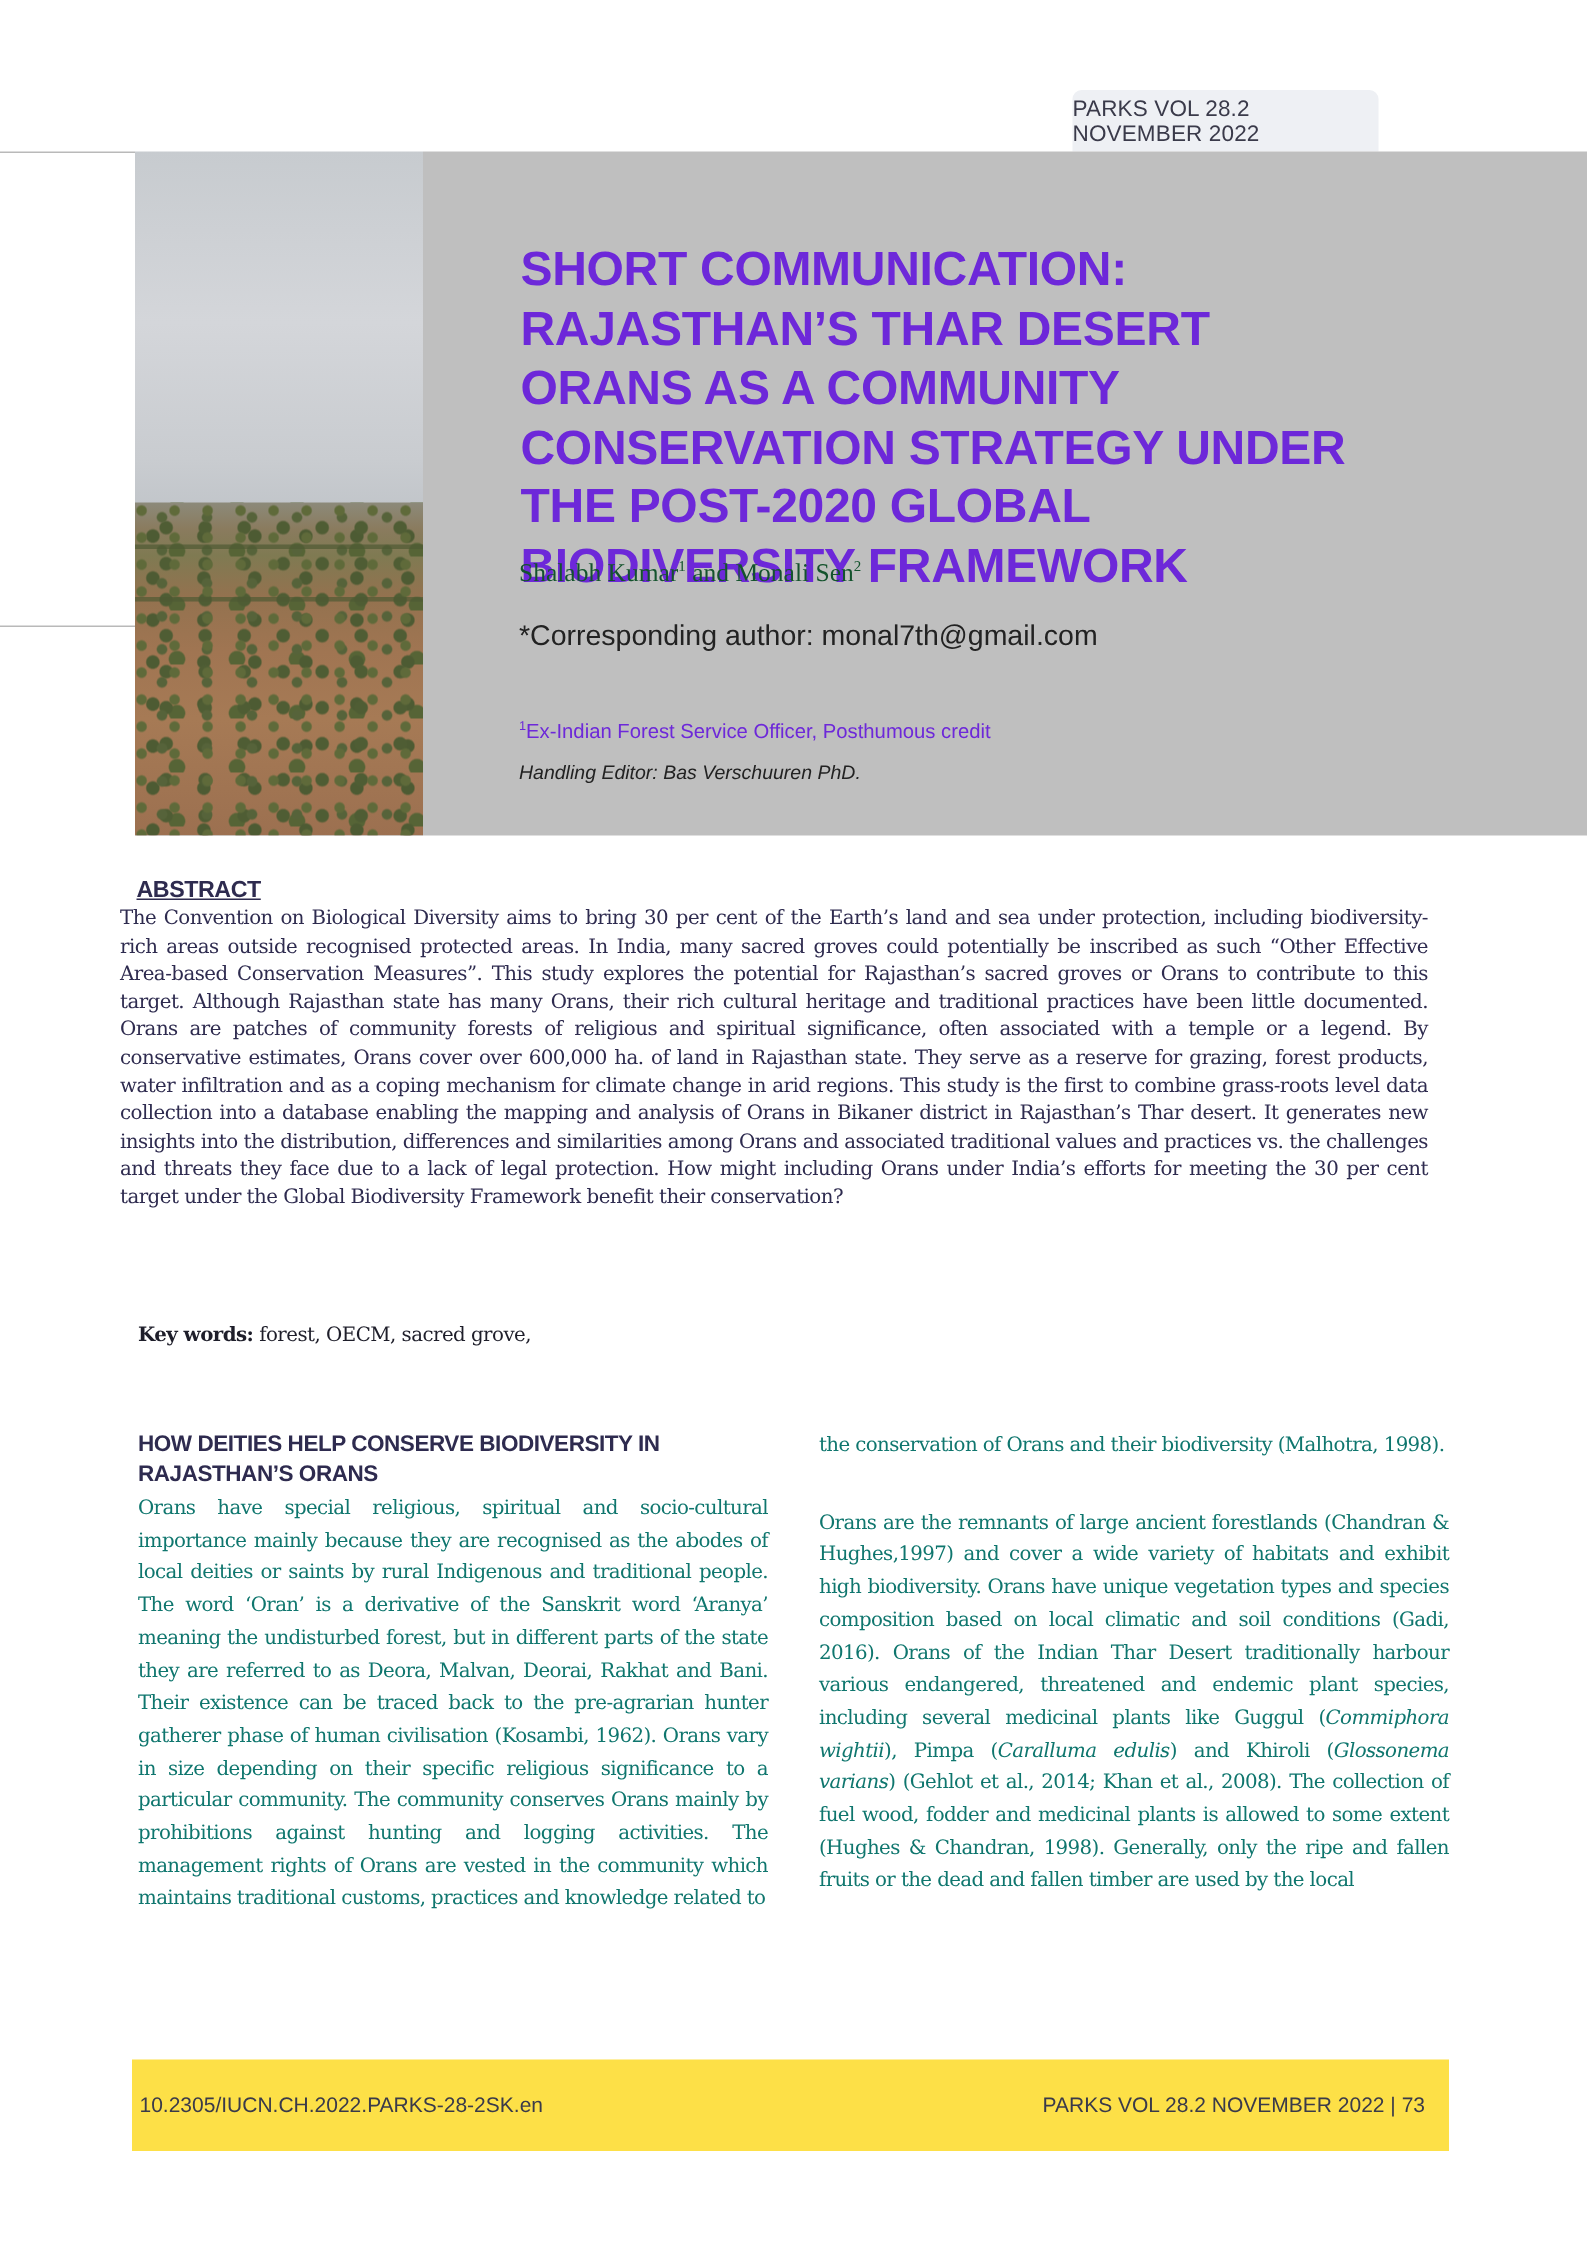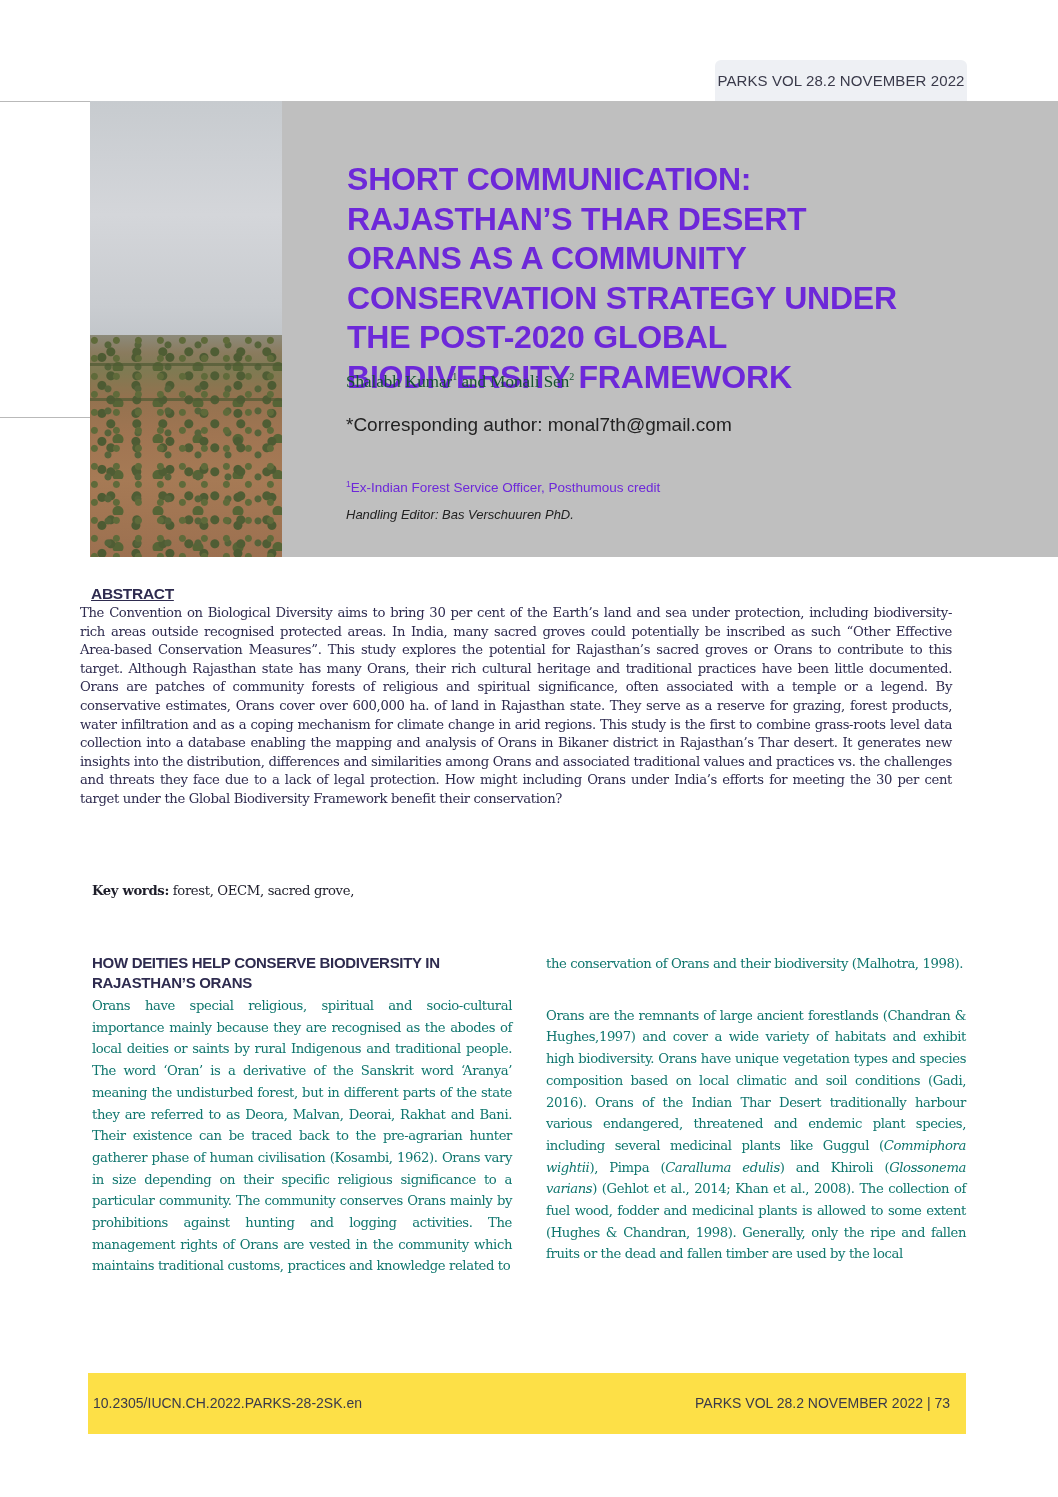--- a/index.html
+++ b/index.html
@@ -1,20 +1,20 @@
 <!DOCTYPE html>
 <html><head>
 <meta charset="utf-8">
 <style>
   * { box-sizing: border-box; margin: 0; padding: 0; }
   html, body { width: 1058px; height: 1497px; background: #ffffff; overflow: hidden; }
   body { position: relative; font-family: "DejaVu Serif", serif; color: #1a1a1a; }
 
   .top-tab {
-    position: absolute; left: 715px; top: 60px; width: 252px; height: 41px;
+    position: absolute; left: 715px; top: 60px; width: 204px; height: 41px;
     background: #eef0f4; border-radius: 6px 6px 0 0;
     font-family: "Liberation Sans", sans-serif; font-size: 15px; color: #3a3a4a;
     display: flex; align-items: center; justify-content: center; letter-spacing: 0.1px;
   }
   .rule-top { position: absolute; left: 0; top: 101px; width: 90px; height: 1px; background: #b9b9b9; }
   .rule-mid { position: absolute; left: 0; top: 417px; width: 90px; height: 1px; background: #b9b9b9; }
 
   .photo {
     position: absolute; left: 90px; top: 101px; width: 192px; height: 456px; overflow: hidden;
     background: linear-gradient(180deg, #c7cbcf 0%, #d4d6da 25%, #c9ccd0 45%, #b9bec3 60%, #b6babd 100%);

